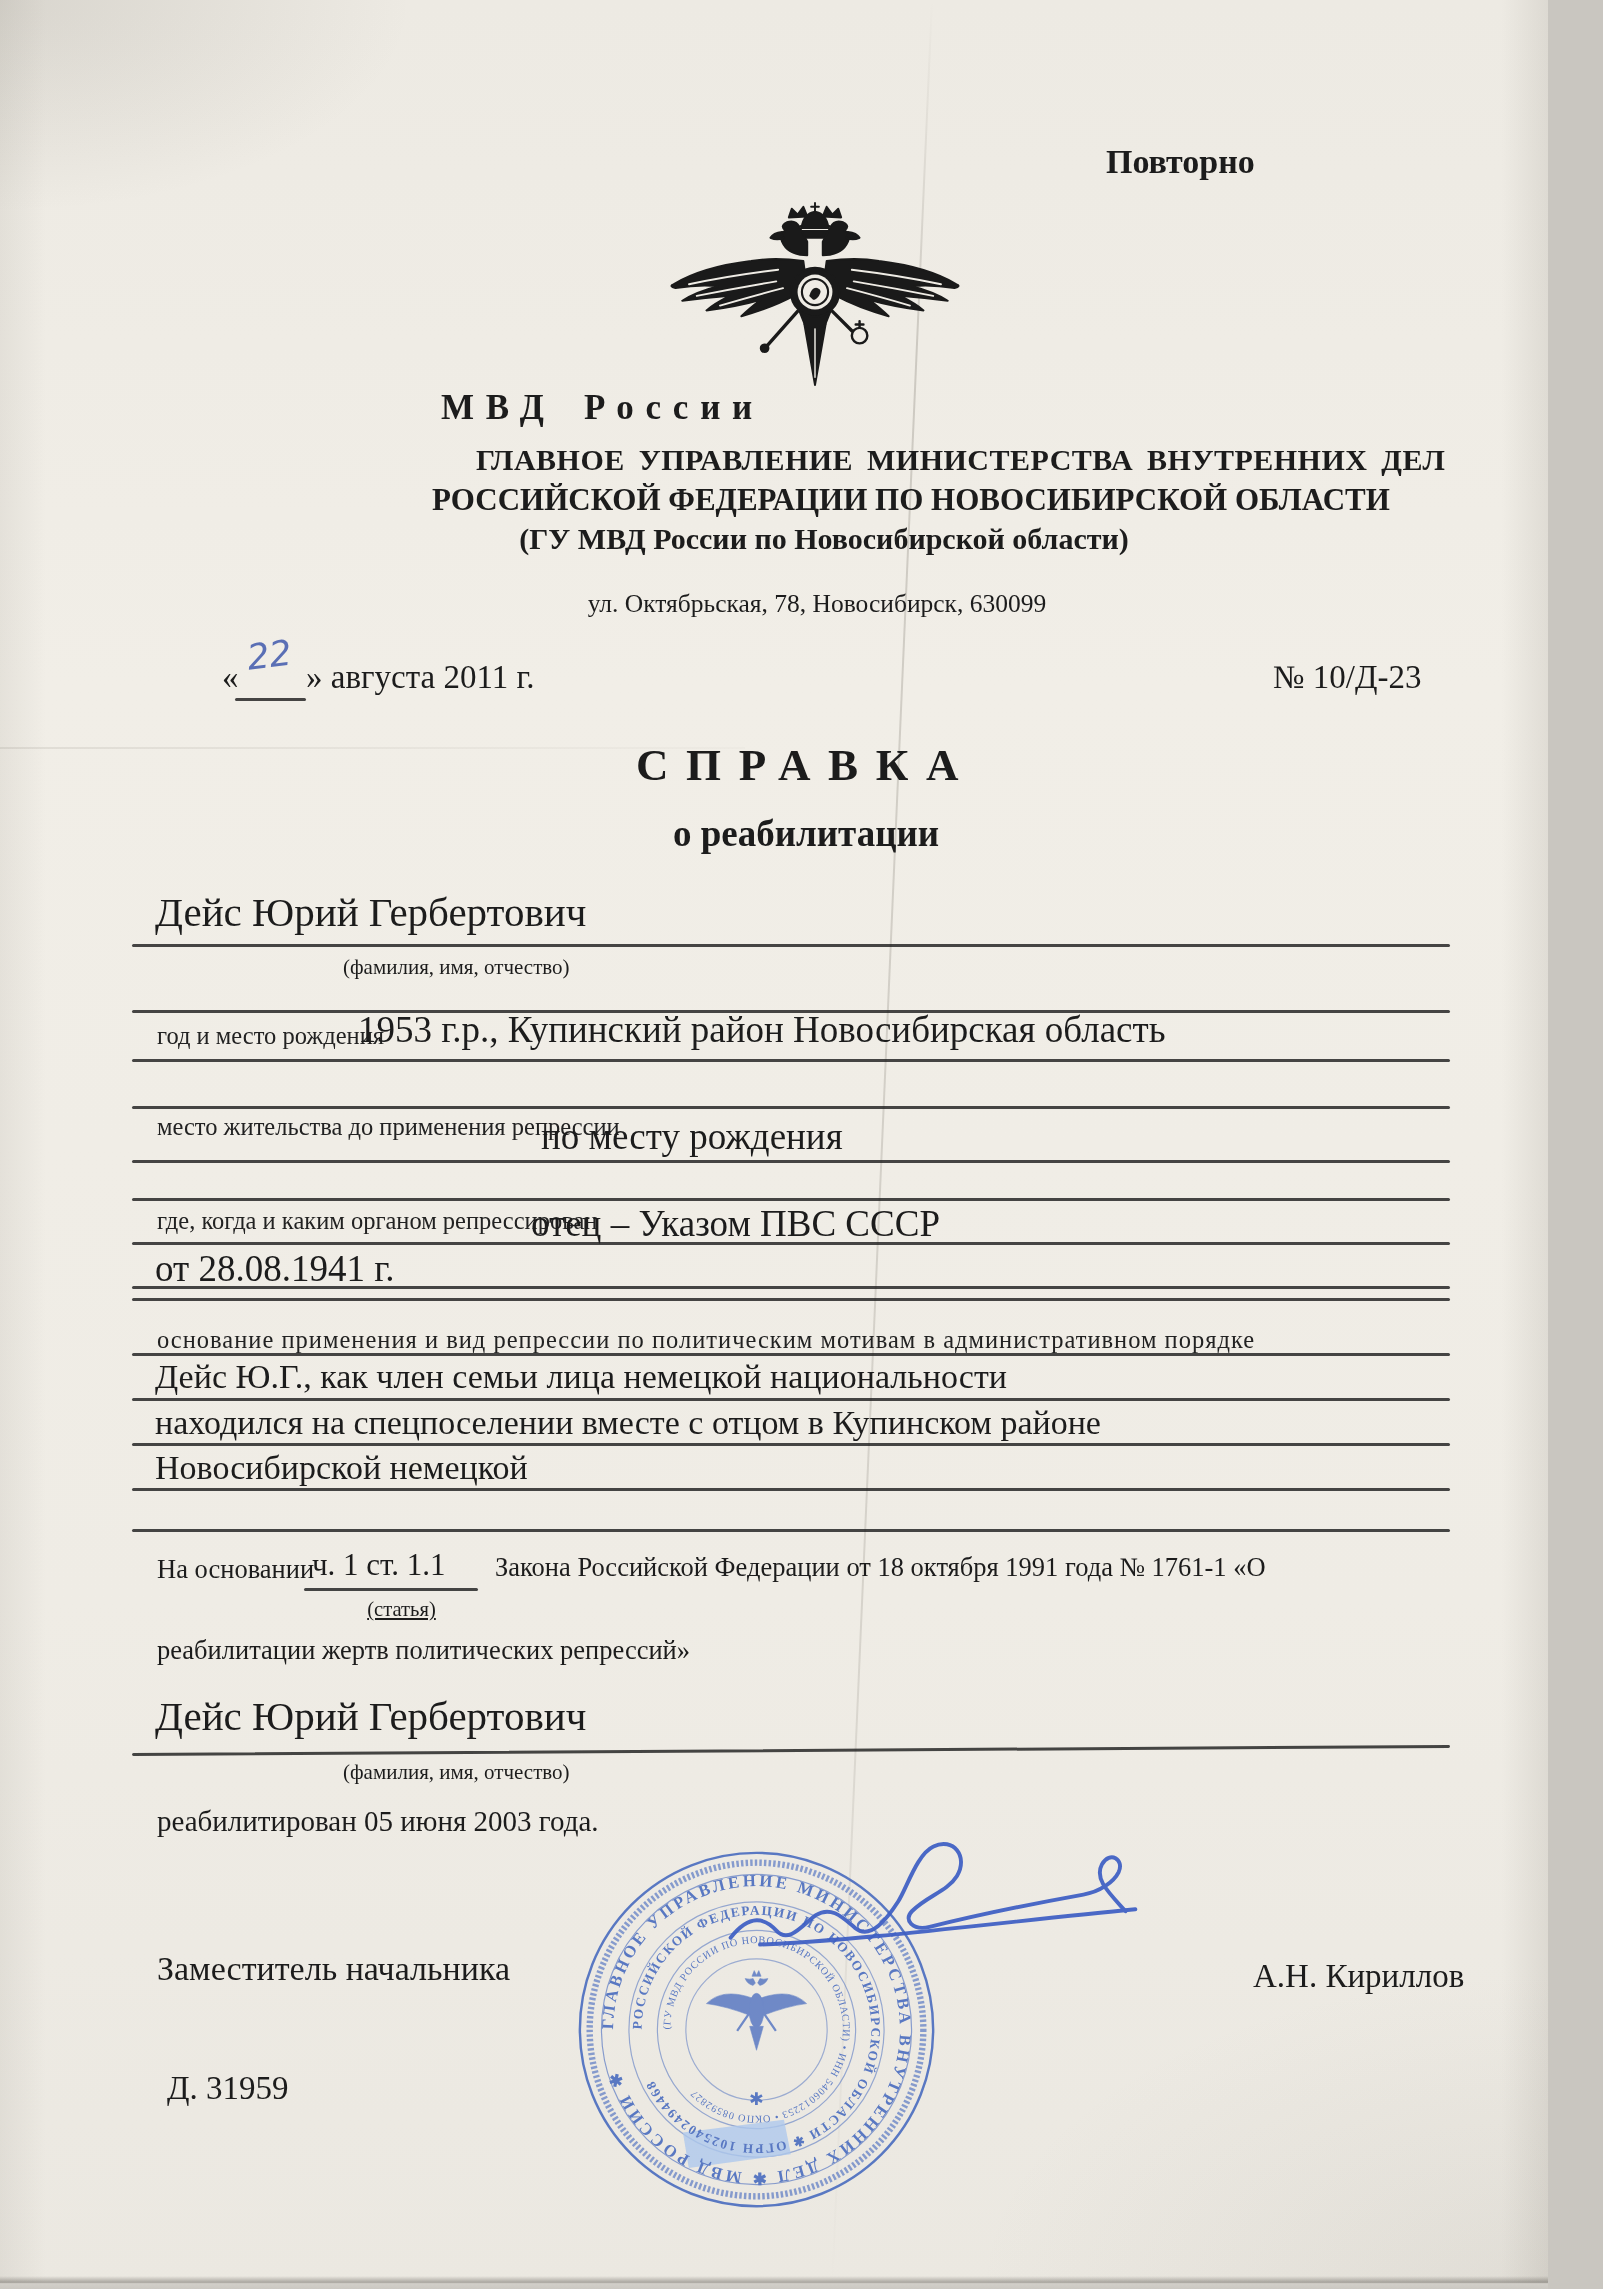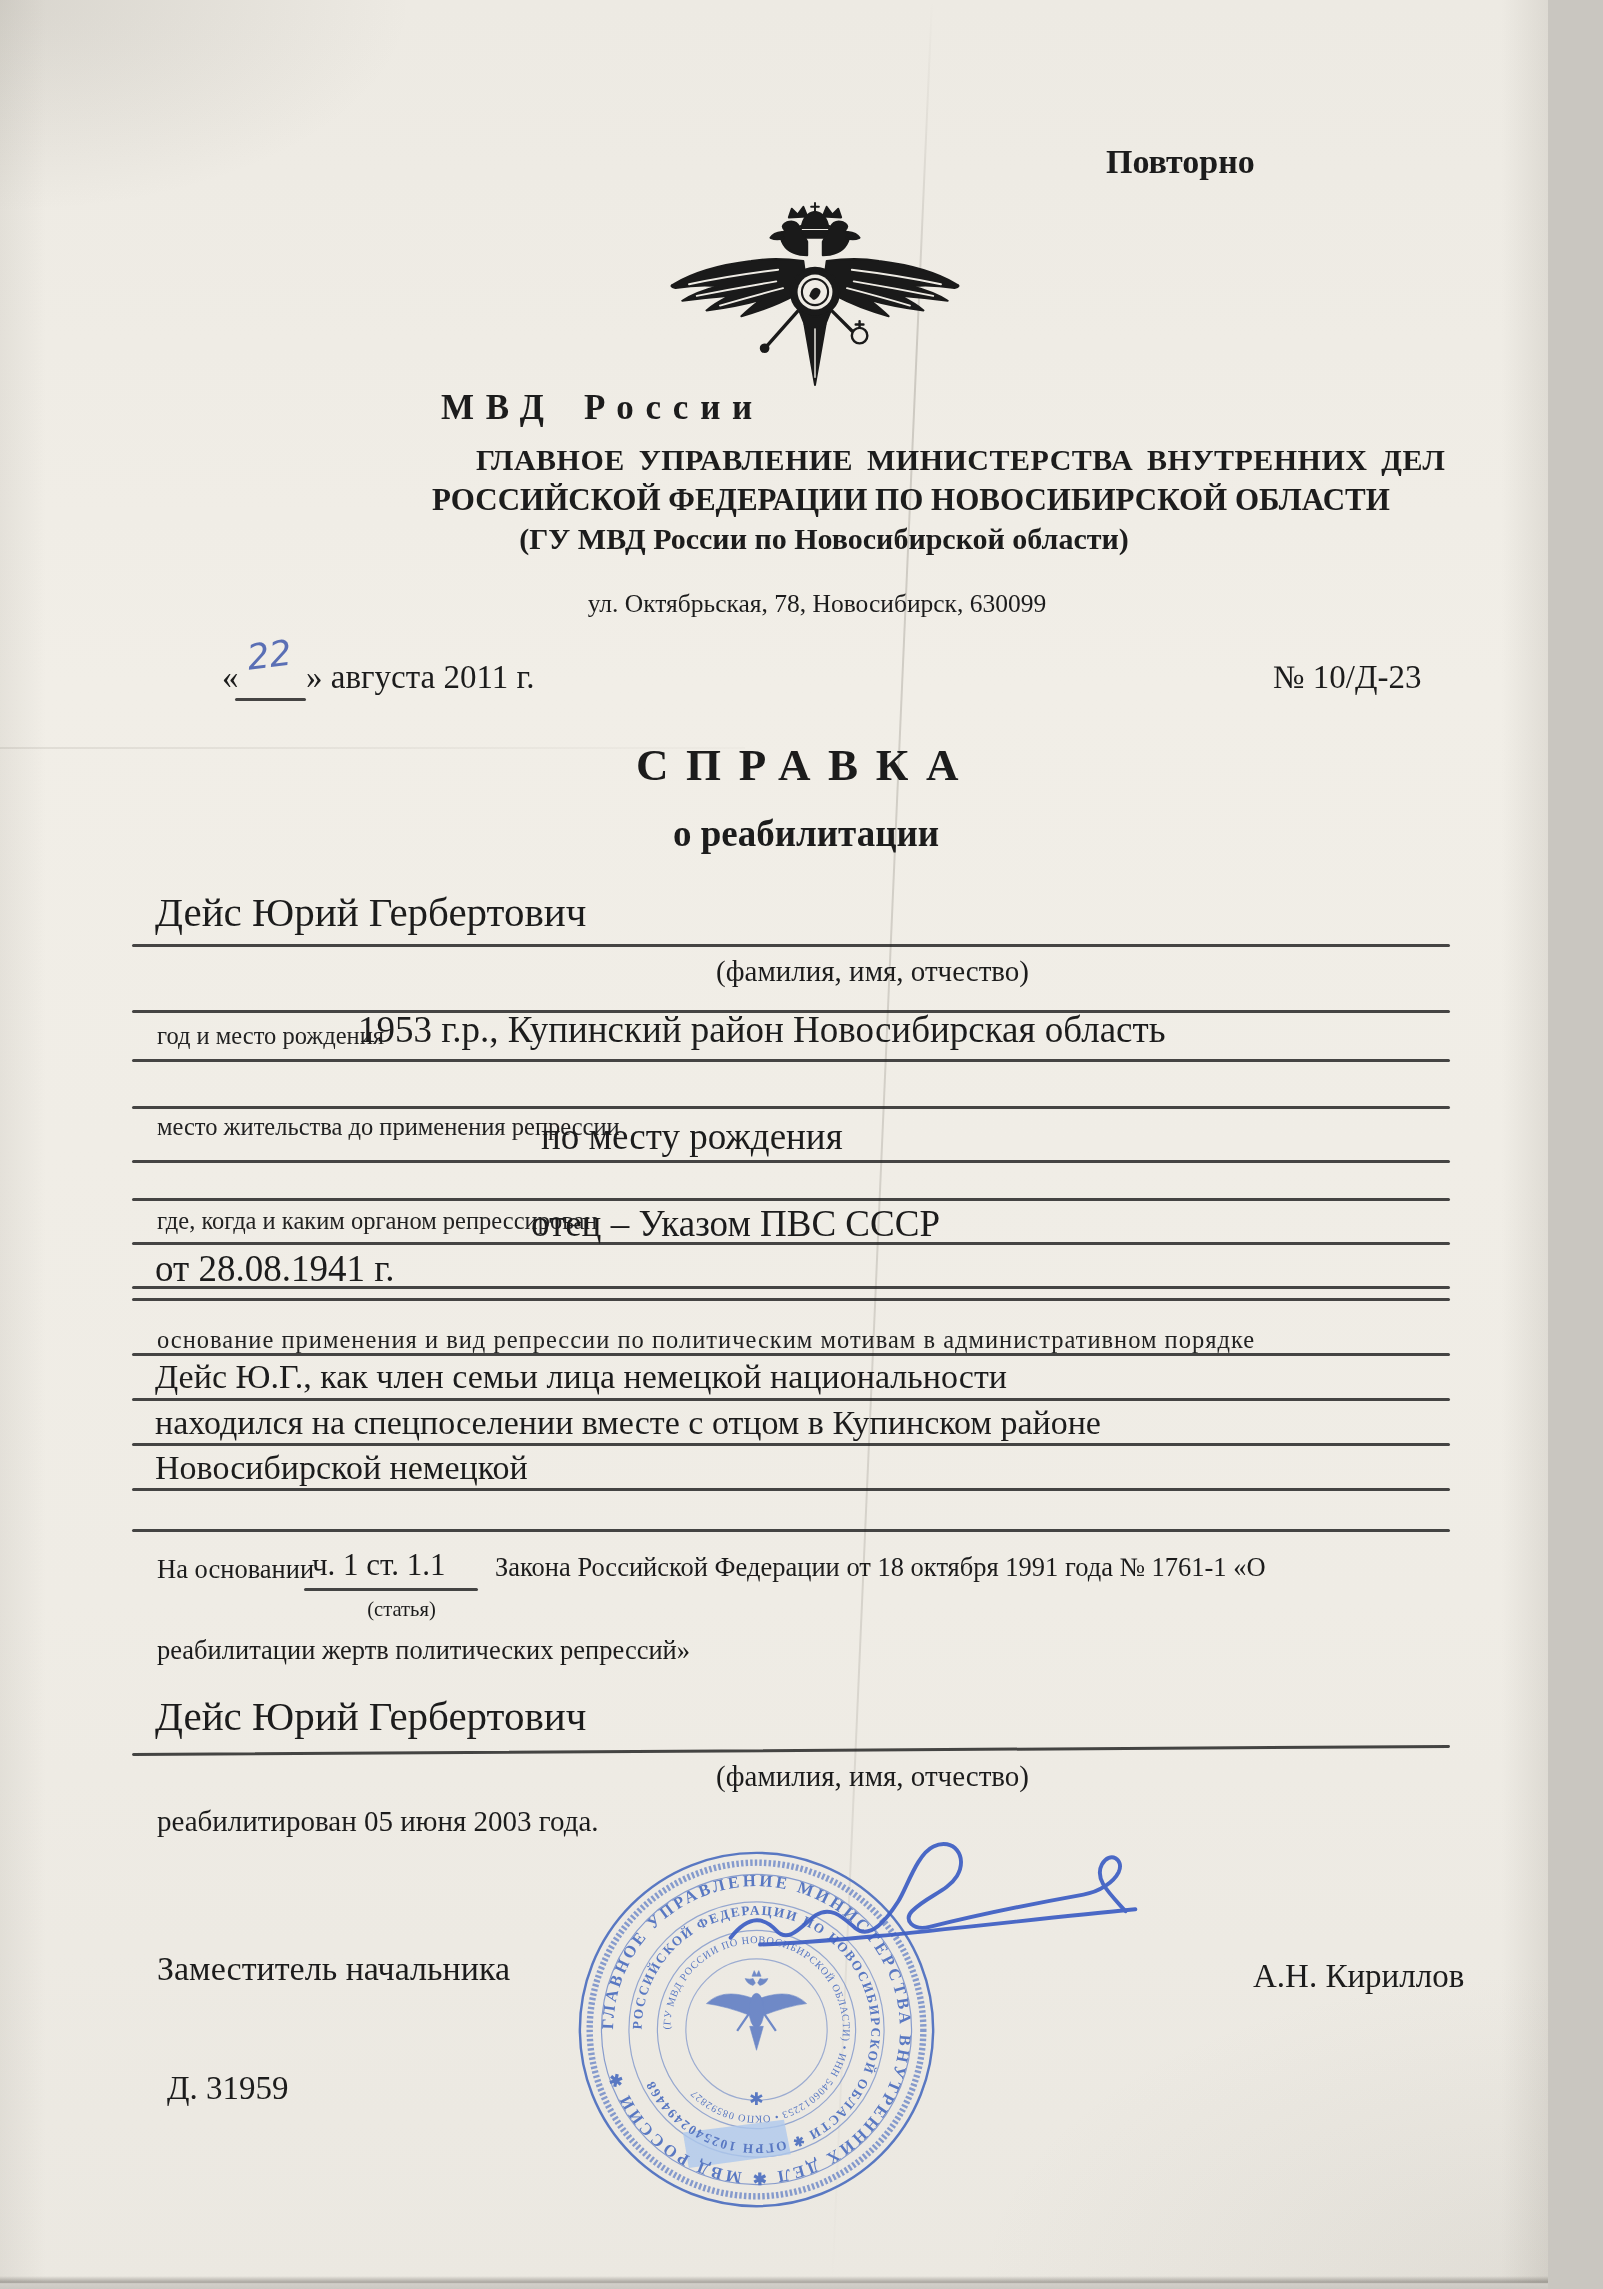--- a/index.html
+++ b/index.html
@@ -10,21 +10,21 @@
       radial-gradient(ellipse 882px 490px at 100% 100%, rgba(130,125,115,.10), transparent 65%),
       linear-gradient(90deg, rgba(120,115,105,.10), transparent 3%, transparent 97%, rgba(120,115,105,.14)),
       linear-gradient(180deg,#edeae3 0%,#f1eee7 30%,#efece5 70%,#ebe8e1 100%);
     color:#1c1c1c;}
   .abs{position:absolute;white-space:nowrap;}
   .b{font-weight:bold;}
   .rule{position:absolute;height:2.9px;background:#1f1f1f;opacity:.82;border-radius:2px;}
   .rule.std{left:132px;width:1318px;}
   .label{font-size:24.5px;color:#222;}
   .value{font-size:37px;}
-  .caption{font-size:29px;text-align:right;font-family:Liberation Serif, serif;}
+  .caption{font-size:21px;text-align:left;font-family:Liberation Serif, serif;}
   .crease-v{position:absolute;top:0;left:0;width:2290px;height:2px;transform-origin:0 0;
     background:linear-gradient(90deg,rgba(125,120,110,.0),rgba(125,120,110,.30) 15%,rgba(125,120,110,.22) 70%,rgba(125,120,110,0));}
   .crease-h{position:absolute;height:2px;background:linear-gradient(90deg,rgba(125,120,110,.28),rgba(125,120,110,.06));}
   .bottom-edge{position:absolute;left:0;top:2276px;width:1604px;height:13.7px;
     background:linear-gradient(180deg,rgba(90,86,80,.0),rgba(90,86,80,.45) 45%,#d2cfc9 55%,#c9c6c0);}
 </style>
 </head>
 <body>
 
 <div class="paper">
@@ -112,21 +112,21 @@
   <div class="abs" style="left:155px;top:1404px;font-size:34px;">находился на спецпоселении вместе с отцом в Купинском районе</div>
   <div class="rule std" style="top:1443px;"></div>
   <div class="abs" style="left:155px;top:1449px;font-size:34px;">Новосибирской немецкой</div>
   <div class="rule std" style="top:1488px;"></div>
   <div class="rule std" style="top:1529px;"></div>
 
   <div class="abs" style="left:157px;top:1554px;font-size:26.5px;">На основании</div>
   <div class="abs" style="left:312px;top:1547px;font-size:31px;">ч. 1 ст. 1.1</div>
   <div class="rule" style="left:304px;top:1588px;width:174px;"></div>
   <div class="abs" style="left:495px;top:1552px;font-size:26.5px;">Закона Российской Федерации от 18 октября 1991 года № 1761-1 «О</div>
-  <div class="abs" style="left:323px;top:1598px;width:157px;text-align:center;font-size:20.6px;">(статья)</div>
+  <div class="abs" style="left:323px;top:1598px;width:157px;text-align:center;font-size:20.6px;text-decoration:underline;">(статья)</div>
   <div class="abs" style="left:157px;top:1635px;font-size:26.5px;">реабилитации жертв политических репрессий»</div>
 
   <div class="abs" style="left:155px;top:1692px;font-size:41px;">Дейс Юрий Гербертович</div>
   <div class="rule std" style="top:1749px;transform:rotate(-.35deg);"></div>
   <div class="abs caption" style="left:343px;top:1760px;width:686px;">(фамилия, имя, отчество)</div>
   <div class="abs" style="left:157px;top:1805px;font-size:29px;">реабилитирован  05 июня 2003 года.</div>
 
   <div class="abs" style="left:573px;top:1846px;width:368px;height:368px;opacity:.92;">
     <svg width="368" height="368" viewBox="0 0 375 375">
       <defs>

